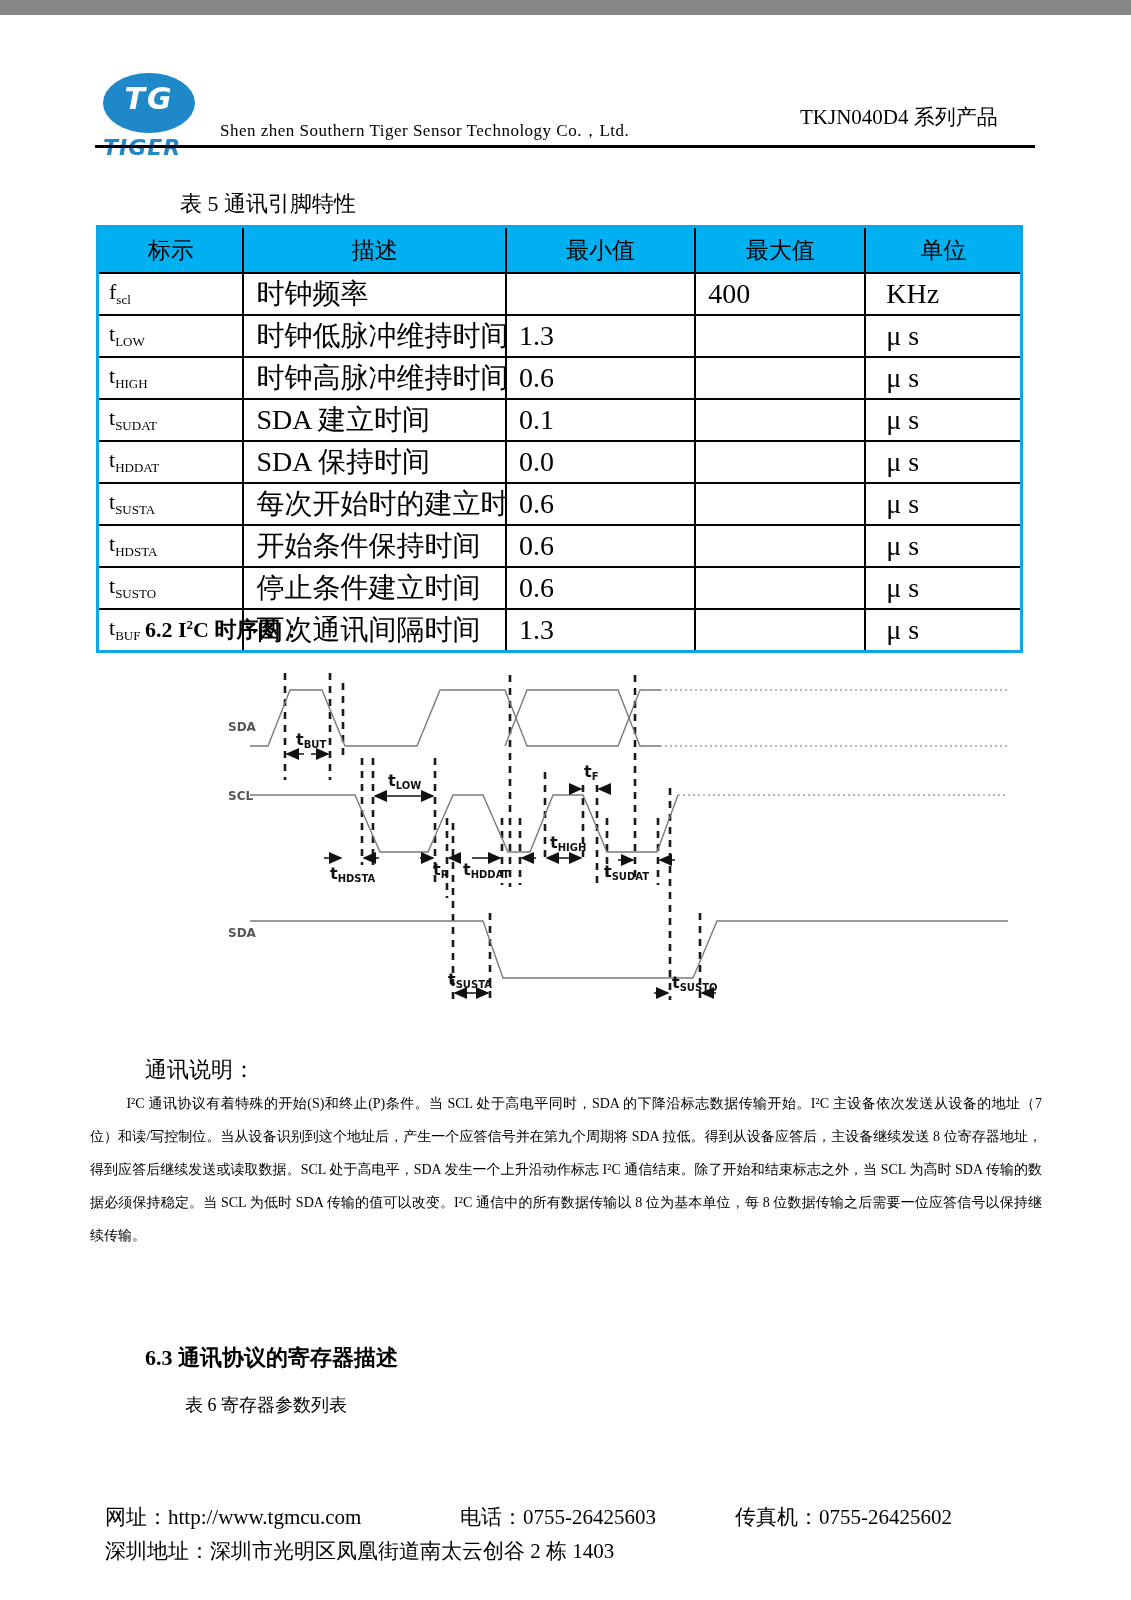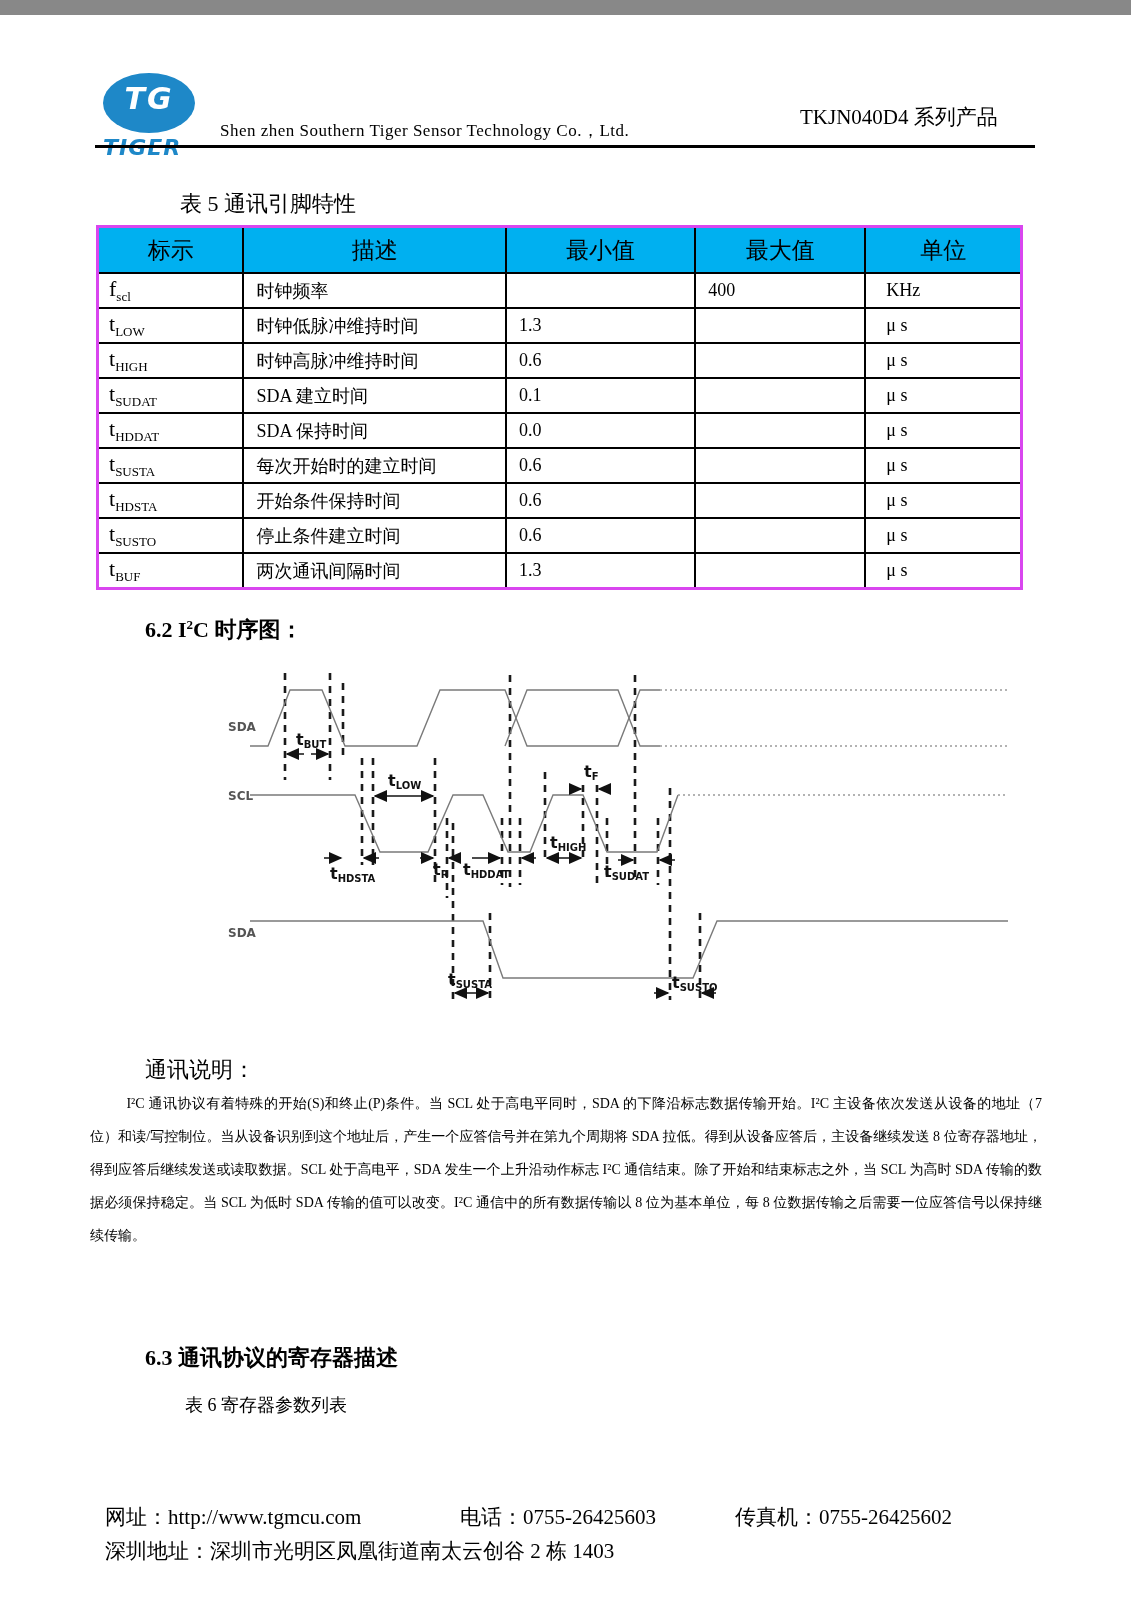--- a/index.html
+++ b/index.html
@@ -30,28 +30,28 @@
     position:absolute; left:220px; top:104px;
     font:17px "Liberation Serif",serif; letter-spacing:0.5px;
   }
   .product-series { position:absolute; left:800px; top:88px; font-size:21px; }
   .header-rule { position:absolute; left:95px; top:130px; width:940px; height:3px; background:#000; }
 
   
   .t5-caption { position:absolute; left:180px; top:174px; font-size:22px;font-family:Liberation Serif, serif; }
   .t5 {
     position:absolute; left:96px; top:210px; width:927px;
-    border-collapse:collapse; border:3px solid #d946ef; table-layout:fixed;
+    border-collapse:collapse; border:3px solid #0ea5e9; table-layout:fixed;
   }
   .t5 th, .t5 td { border:2px solid #000; overflow:hidden; white-space:nowrap; }
   .t5 th {
     background:var(--hdr,#00b0f0); height:42px;
     font-weight:normal; font-size:23px; text-align:center;
   }
-  .t5 td { height:31px; font-size:18px; vertical-align:middle; }
+  .t5 td { height:31px; font-size:28px; vertical-align:middle; }
   .t5 .col-sym { padding-left:10px; font-size:22px; }
   .t5 .col-desc { padding-left:12px; }
   .t5 .col-num { padding-left:12px; }
   .t5 .col-unit { padding-left:20px; }
   .sub { font-size:13px; vertical-align:sub; letter-spacing:0; }
 
   
   .sec62 { position:absolute; left:145px; top:600px; font-size:22px; font-weight:bold; }
   .sec62 sup { font-size:13px; }
   .comm-head { position:absolute; left:145px; top:1040px; font-size:22px; }

